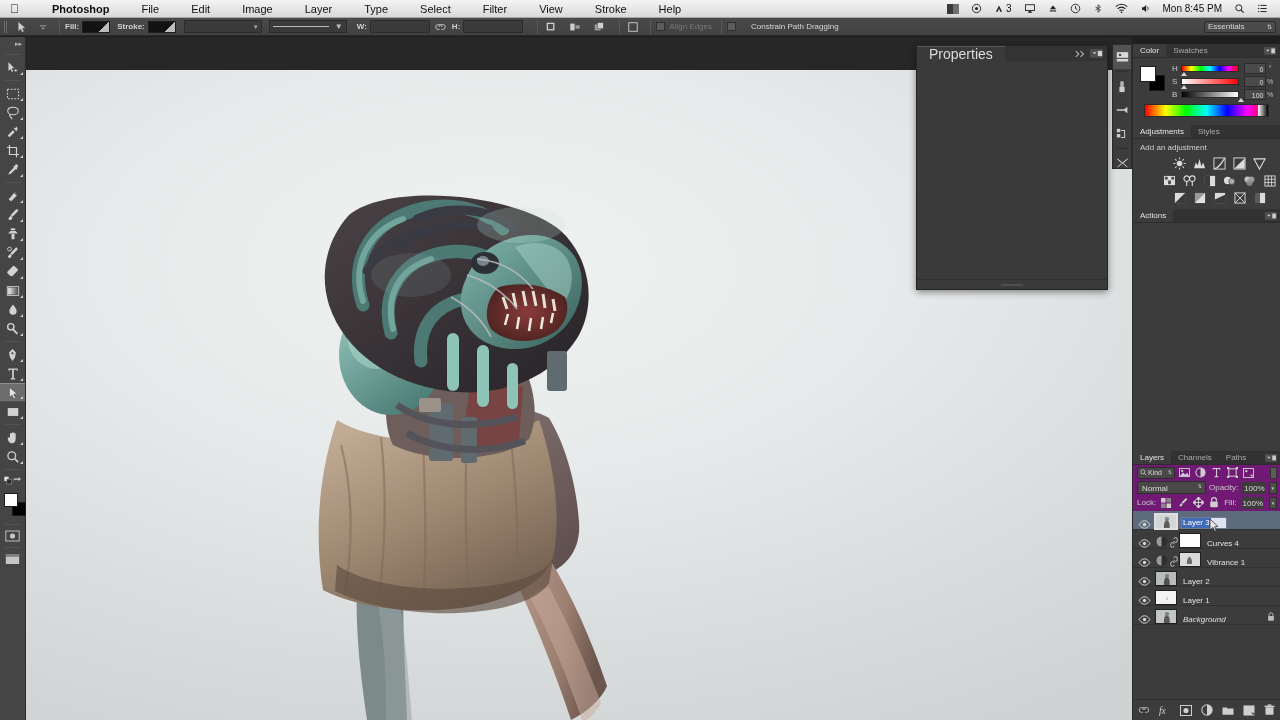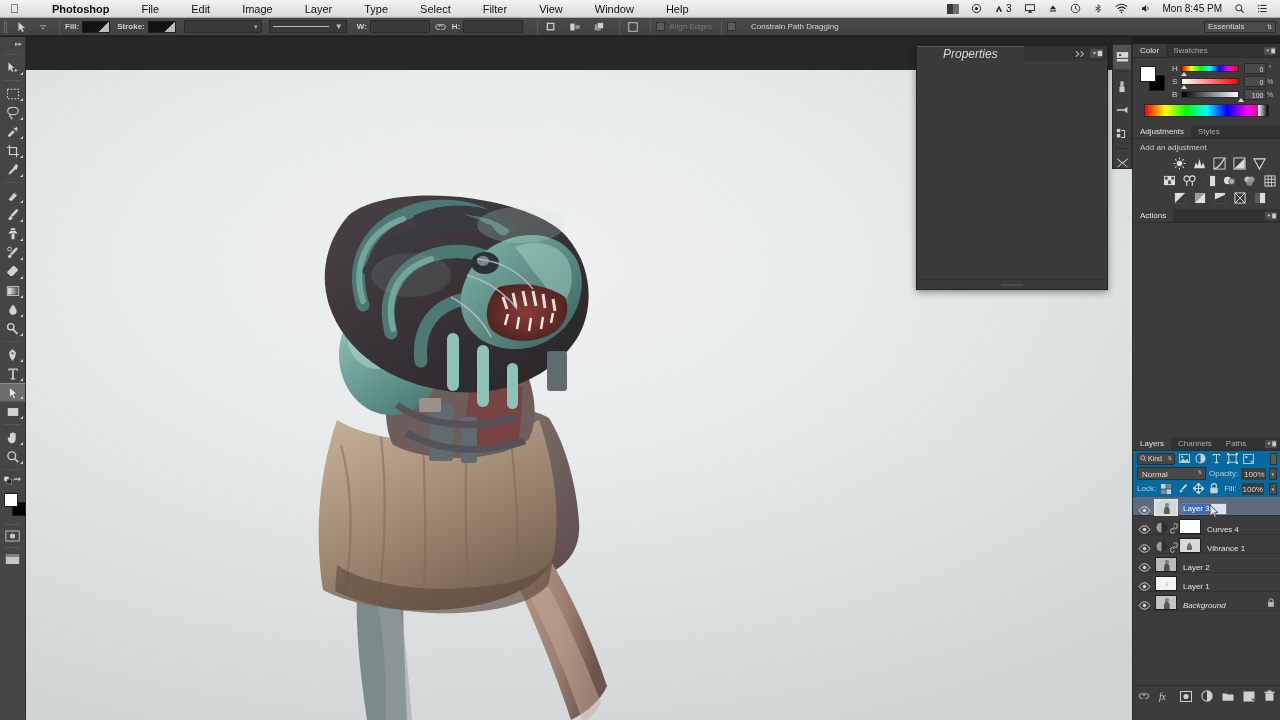--- a/index.html
+++ b/index.html
@@ -92,22 +92,22 @@
   .icondock .dk { height: 24px; display:flex; align-items:center; justify-content:center; }
   .icondock .dk.sel { background: #535353; }
   .dk-sep { height:1px; background:#2e2e2e; margin: 2px 3px; }
 
   
   .propsPanel {
     position: absolute; left: 916px; top: 45px; width: 192px; height: 245px;
     background: #3a3a3a; border: 1px solid #252525; box-shadow: 0 2px 7px rgba(0,0,0,.45);
   }
   .panel-tabrow { height: 15px; background: #333; display: flex; align-items: flex-end; position: relative; }
-  .panel-tab { height: 15px; padding: 0 26px; display: flex; align-items: center;
-    font-size: 12px; color: #b5b5b5; background: #333; font-style: italic; }
+  .panel-tab { height: 15px; padding: 0 12px; display: flex; align-items: center;
+    font-size: 14px; color: #b5b5b5; background: #333; }
   .panel-tab.active { background: #3a3a3a; color: #dcdcdc; border-top: 1px solid #5a5a5a; }
   .panel-tools { margin-left: auto; display: flex; align-items: center; gap: 4px; padding: 0 4px 1px 0; }
   .props-body { padding: 6px 8px; font-size: 8px; color: #cbcbcb; }
   .props-footer { position: absolute; bottom: 0; left: 0; right: 0; height: 10px; background: #3a3a3a;
     border-top: 1px solid #303030; display:flex; align-items:center; justify-content:center; }
   .props-footer::after { content:""; width: 22px; height: 2px; background: #4f4f4f; }
 
   
   .rightdock { position: absolute; left: 1132px; top: 44px; width: 148px; height: 676px; background: #3c3c3c;
     border-left: 1px solid #2b2b2b; }
@@ -143,21 +143,21 @@
   .adj-title { font-size: 8px; color: #cfcfcf; padding: 1px 0 3px 7px; }
   .adj-row { display: flex; justify-content: center; gap: 3px; padding: 1px 0; }
   .adj-ico { width: 17px; height: 15px; display:flex; align-items:center; justify-content:center; }
 
   
   .act-list { padding: 3px 6px 6px 6px; }
   .act-item { height: 14px; background: #484848; border: 1px solid #3a3a3a; margin-bottom: 2px;
     display: flex; align-items: center; padding-left: 6px; font-size: 8px; color: #dcdcdc; }
 
   
-  .layers-panel { position: absolute; left: 0; top: 393px; width: 148px; height: 269px; background: #0369a1; }
+  .layers-panel { position: absolute; left: 0; top: 407px; width: 148px; height: 269px; background: #701a75; }
   .lyr-filter { height: 15px; display: flex; align-items: center; gap: 3px; padding: 0 4px; }
   .kind-box { width: 38px; height: 12px; background: #484848; border: 1px solid #2d2d2d; border-radius: 2px;
     display: flex; align-items: center; font-size: 7px; color: #dcdcdc; padding-left: 2px; gap: 1px; }
   .kind-arw { margin-left: auto; padding-right: 2px; font-size: 5px; line-height: 5px; color: #c5c5c5; }
   .filt-ico { width: 13px; height: 13px; display:flex; align-items:center; justify-content:center; }
   .toggle-pill { width: 7px; height: 12px; background: #5b5b5b; border: 1px solid #333; margin-left: auto; }
   .blend-row { height: 15px; display: flex; align-items: center; padding: 0 4px; gap: 3px; }
   .blend-sel { width: 74px; height: 13px; background: #484848; border: 1px solid #2d2d2d;
     font-size: 8px; color: #dcdcdc; padding-left: 4px; line-height: 13px; position: relative; }
   .blend-sel .arw { position:absolute; right: 3px; top: 2px; font-size: 5px; line-height: 5px; color:#c5c5c5;}
@@ -201,21 +201,21 @@
     <div class="apple-logo"></div>
     <div class="mi bold">Photoshop</div>
     <div class="mi">File</div>
     <div class="mi">Edit</div>
     <div class="mi">Image</div>
     <div class="mi">Layer</div>
     <div class="mi">Type</div>
     <div class="mi">Select</div>
     <div class="mi">Filter</div>
     <div class="mi">View</div>
-    <div class="mi">Window</div>
+    <div class="mi">Stroke</div>
     <div class="mi">Help</div>
 
     <div class="macbar-right">
       <div class="si">
           <span class="swatch-blk"></span>
         </div>
       <div class="si">
         <svg width="11" height="11" viewBox="0 0 16 16">
             <circle cx="8" cy="8" r="6" fill="none" stroke="#222" stroke-width="1.4"></circle>
             <circle cx="8" cy="8" r="2.2" fill="#222"></circle>

